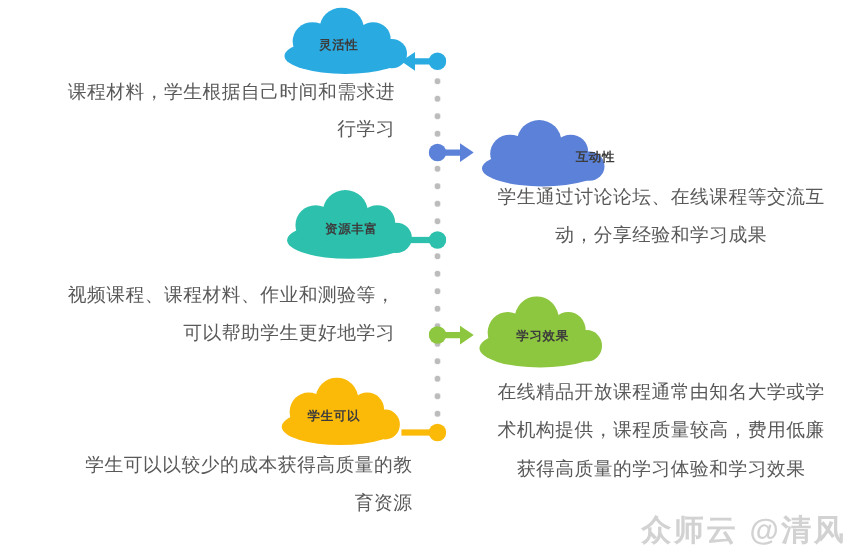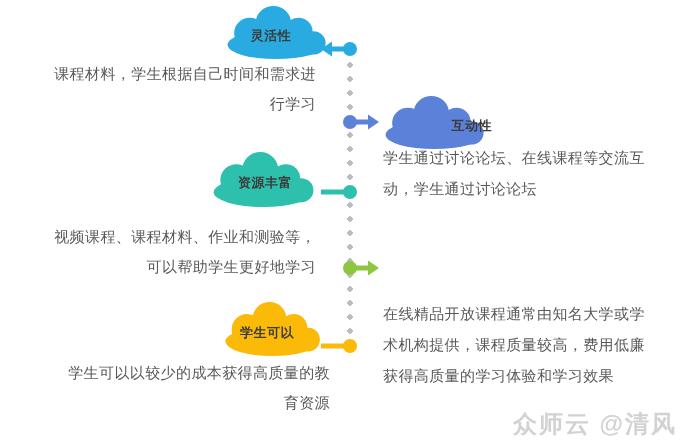--- a/index.html
+++ b/index.html
@@ -41,38 +41,38 @@
   }
   .cloud-svg {
     position: absolute;
     inset: 0;
     width: 100%;
     height: 100%;
   }
   .cloud-label {
     position: relative;
     z-index: 4;
-    font-size: 13px;
+    font-size: 10px;
     font-weight: 600;
     color: #3c3c3c;
     letter-spacing: 0.5px;
     padding-top: 6px;
     white-space: nowrap;
   }
   .cloud.tail-pad .cloud-label { padding-right: 14px; }
   .desc {
     position: absolute;
     z-index: 2;
     font-size: 15px;
     line-height: 30px;
     color: #595959;
     letter-spacing: 0.4px;
   }
   .desc.align-right { text-align: right; }
-  .desc.align-left  { text-align: left; line-height: 31px; }
+  .desc.align-left  { text-align: center; line-height: 31px; }
   .watermark {
     position: absolute;
     right: 14px;
     bottom: 5px;
     z-index: 1;
     font-size: 24px;
     font-weight: bold;
     color: #d2d2d2;
     letter-spacing: 2px;
     text-shadow: 1px 1px 0 #ffffff;
@@ -144,33 +144,45 @@
         <ellipse cx="58" cy="43" rx="52" ry="16"></ellipse>
         <circle cx="30" cy="30" r="17"></circle>
         <circle cx="55" cy="19" r="19"></circle>
         <circle cx="82" cy="28" r="15"></circle>
         <circle cx="98" cy="41" r="13"></circle>
       </g>
     </svg>
     <span class="cloud-label">互动性</span>
   </div>
 
-  <div class="cloud" style="left:208px; top:152px; width:114px; height:56px;">
+  <div class="cloud" style="left:224px; top:152px; width:114px; height:56px;">
     <svg class="cloud-svg" viewBox="0 0 120 60" preserveAspectRatio="none">
       <g fill="#2cc0ad">
         <ellipse cx="58" cy="43" rx="52" ry="16"></ellipse>
         <circle cx="30" cy="30" r="17"></circle>
         <circle cx="55" cy="19" r="19"></circle>
         <circle cx="82" cy="28" r="15"></circle>
         <circle cx="98" cy="41" r="13"></circle>
       </g>
     </svg>
     <span class="cloud-label">资源丰富</span>
   </div>
 
+  <div class="cloud" style="left:378px; top:237px; width:112px; height:58px;">
+    <svg class="cloud-svg" viewBox="0 0 120 60" preserveAspectRatio="none">
+      <g fill="#8dc63f">
+        <ellipse cx="58" cy="43" rx="52" ry="16"></ellipse>
+        <circle cx="30" cy="30" r="17"></circle>
+        <circle cx="55" cy="19" r="19"></circle>
+        <circle cx="82" cy="28" r="15"></circle>
+        <circle cx="98" cy="41" r="13"></circle>
+      </g>
+    </svg>
+    <span class="cloud-label">学习效果</span>
+  </div>
 
   <div class="cloud tail-pad" style="left:220px; top:302px; width:108px; height:55px;">
     <svg class="cloud-svg" viewBox="0 0 120 60" preserveAspectRatio="none">
       <g fill="#fbb908">
         <ellipse cx="58" cy="43" rx="52" ry="16"></ellipse>
         <circle cx="30" cy="30" r="17"></circle>
         <circle cx="55" cy="19" r="19"></circle>
         <circle cx="82" cy="28" r="15"></circle>
         <circle cx="98" cy="41" r="13"></circle>
       </g>
@@ -178,21 +190,21 @@
     <span class="cloud-label">学生可以</span>
   </div>
 
   <div class="desc align-right" style="left:30px; top:59px; width:286px;">
     <div>课程材料，学生根据自己时间和需求进</div>
     <div>行学习</div>
   </div>
 
   <div class="desc align-left" style="left:383px; top:142px; width:292px;">
     <div>学生通过讨论论坛、在线课程等交流互</div>
-    <div>动，学生通过讨论论坛</div>
+    <div>动，分享经验和学习成果</div>
   </div>
 
   <div class="desc align-right" style="left:30px; top:222px; width:286px;">
     <div>视频课程、课程材料、作业和测验等，</div>
     <div>可以帮助学生更好地学习</div>
   </div>
 
   <div class="desc align-left" style="left:383px; top:298px; width:292px;">
     <div>在线精品开放课程通常由知名大学或学</div>
     <div>术机构提供，课程质量较高，费用低廉</div>

